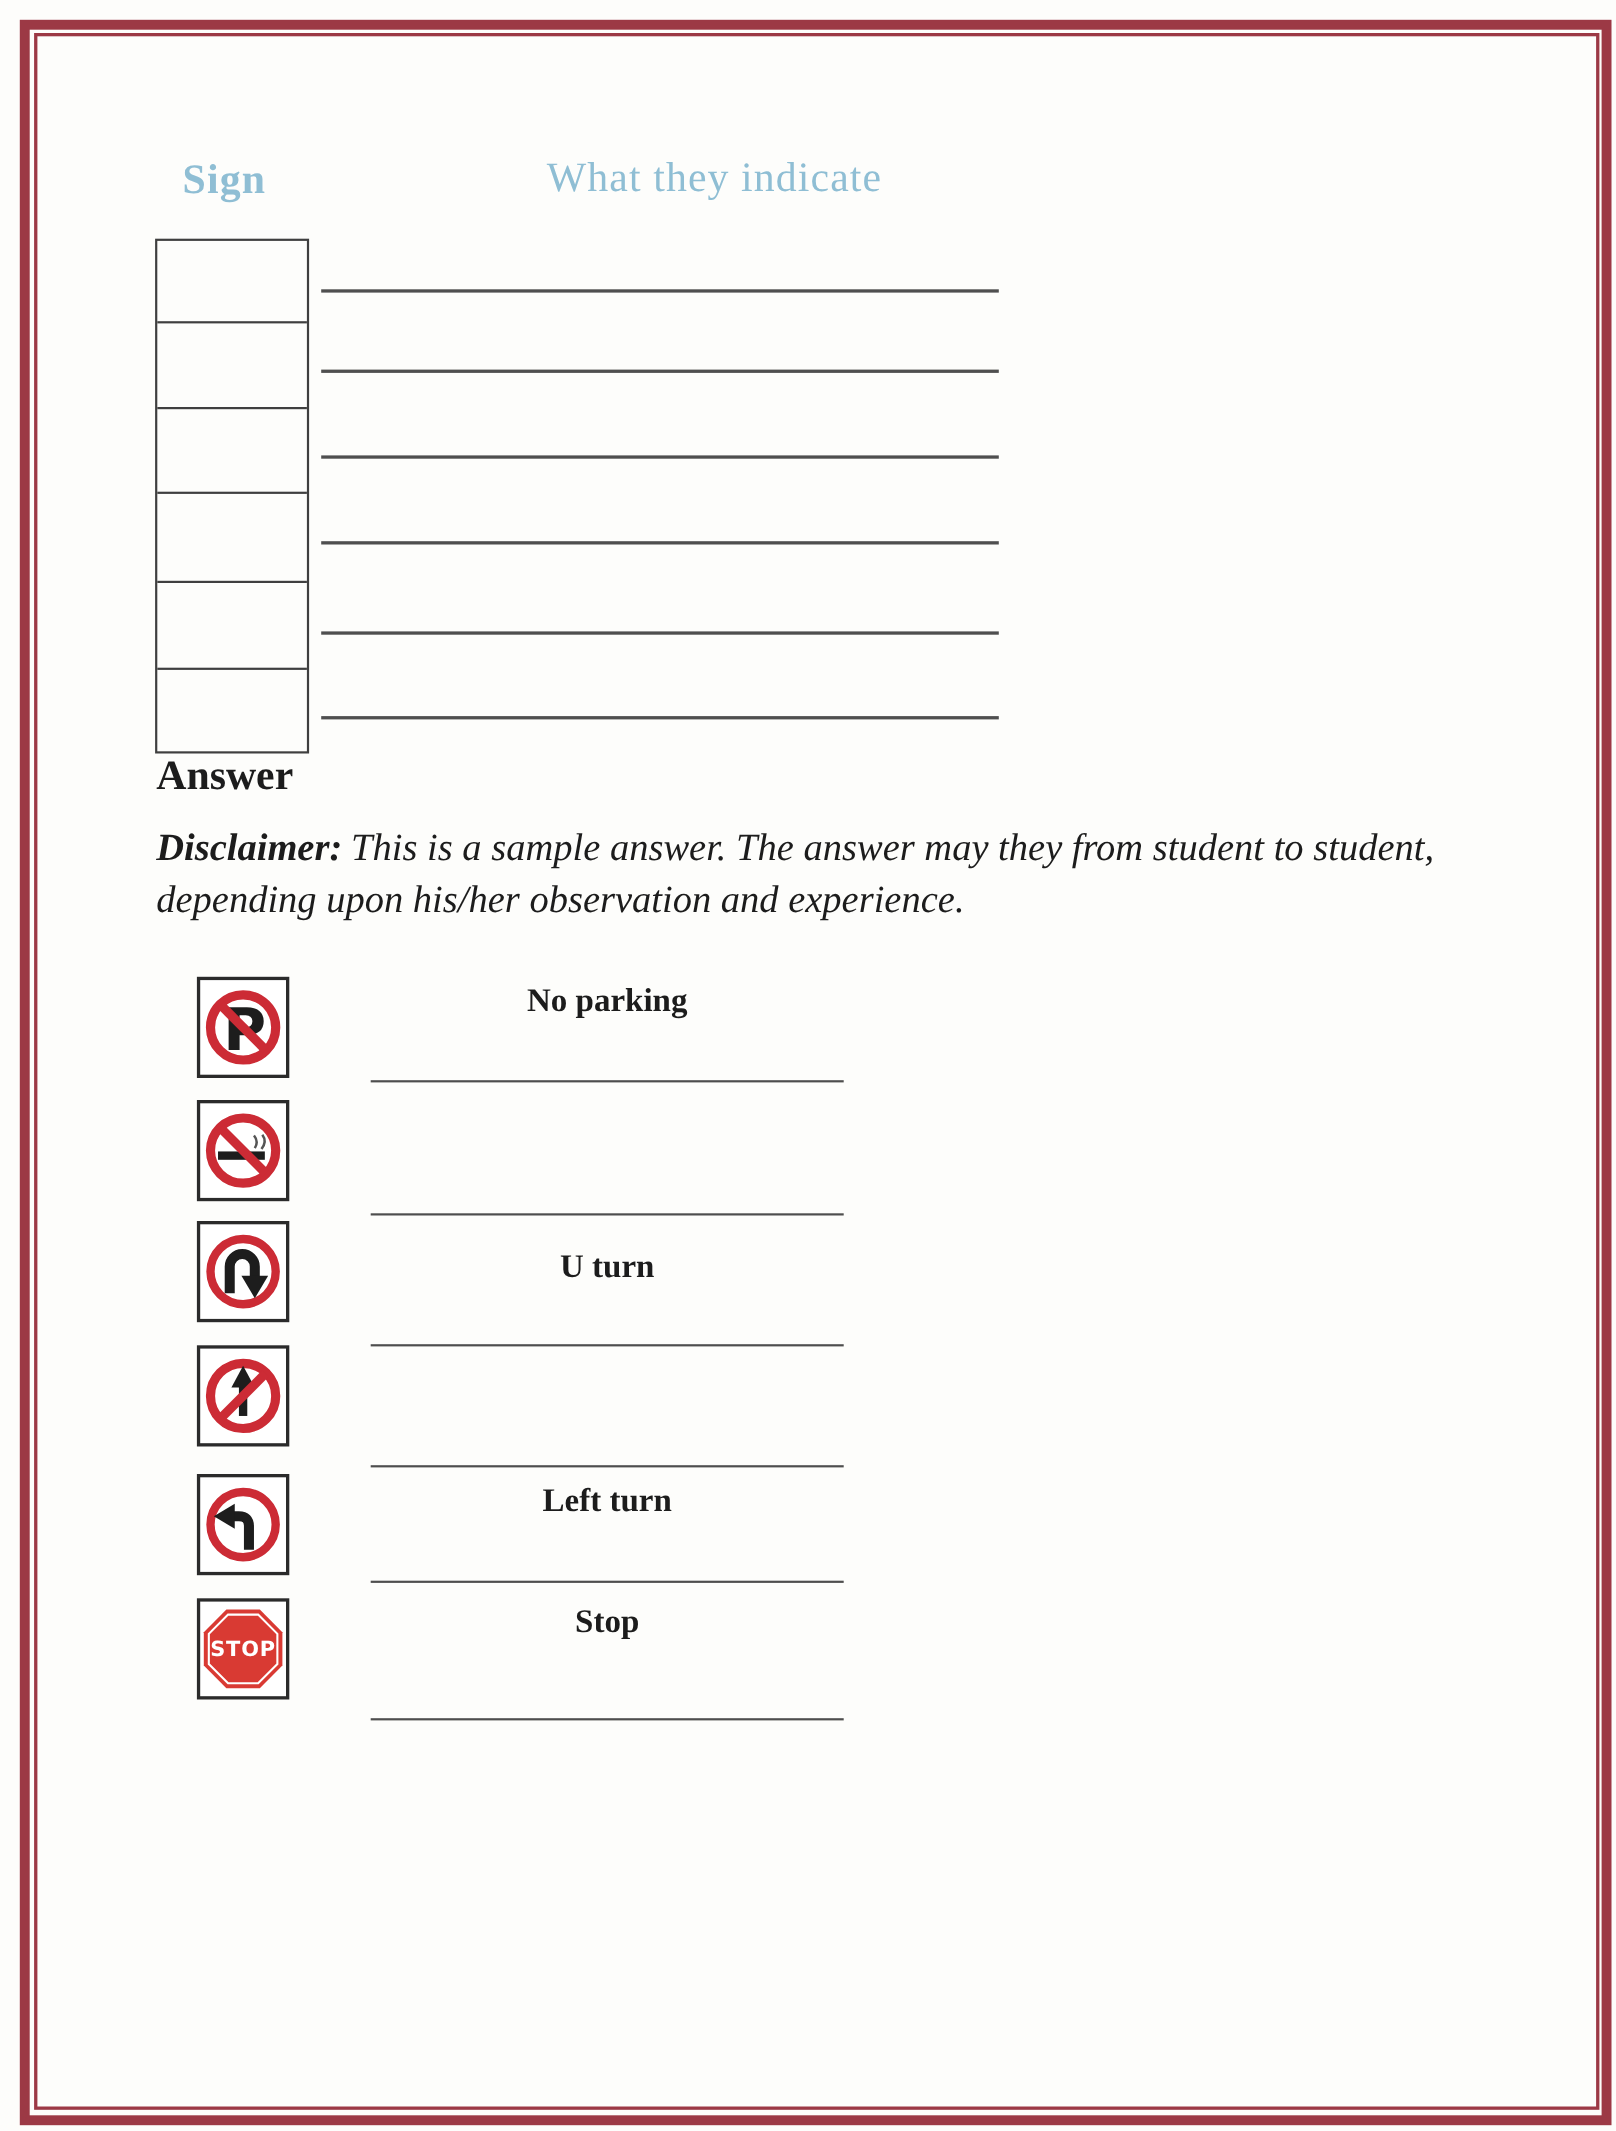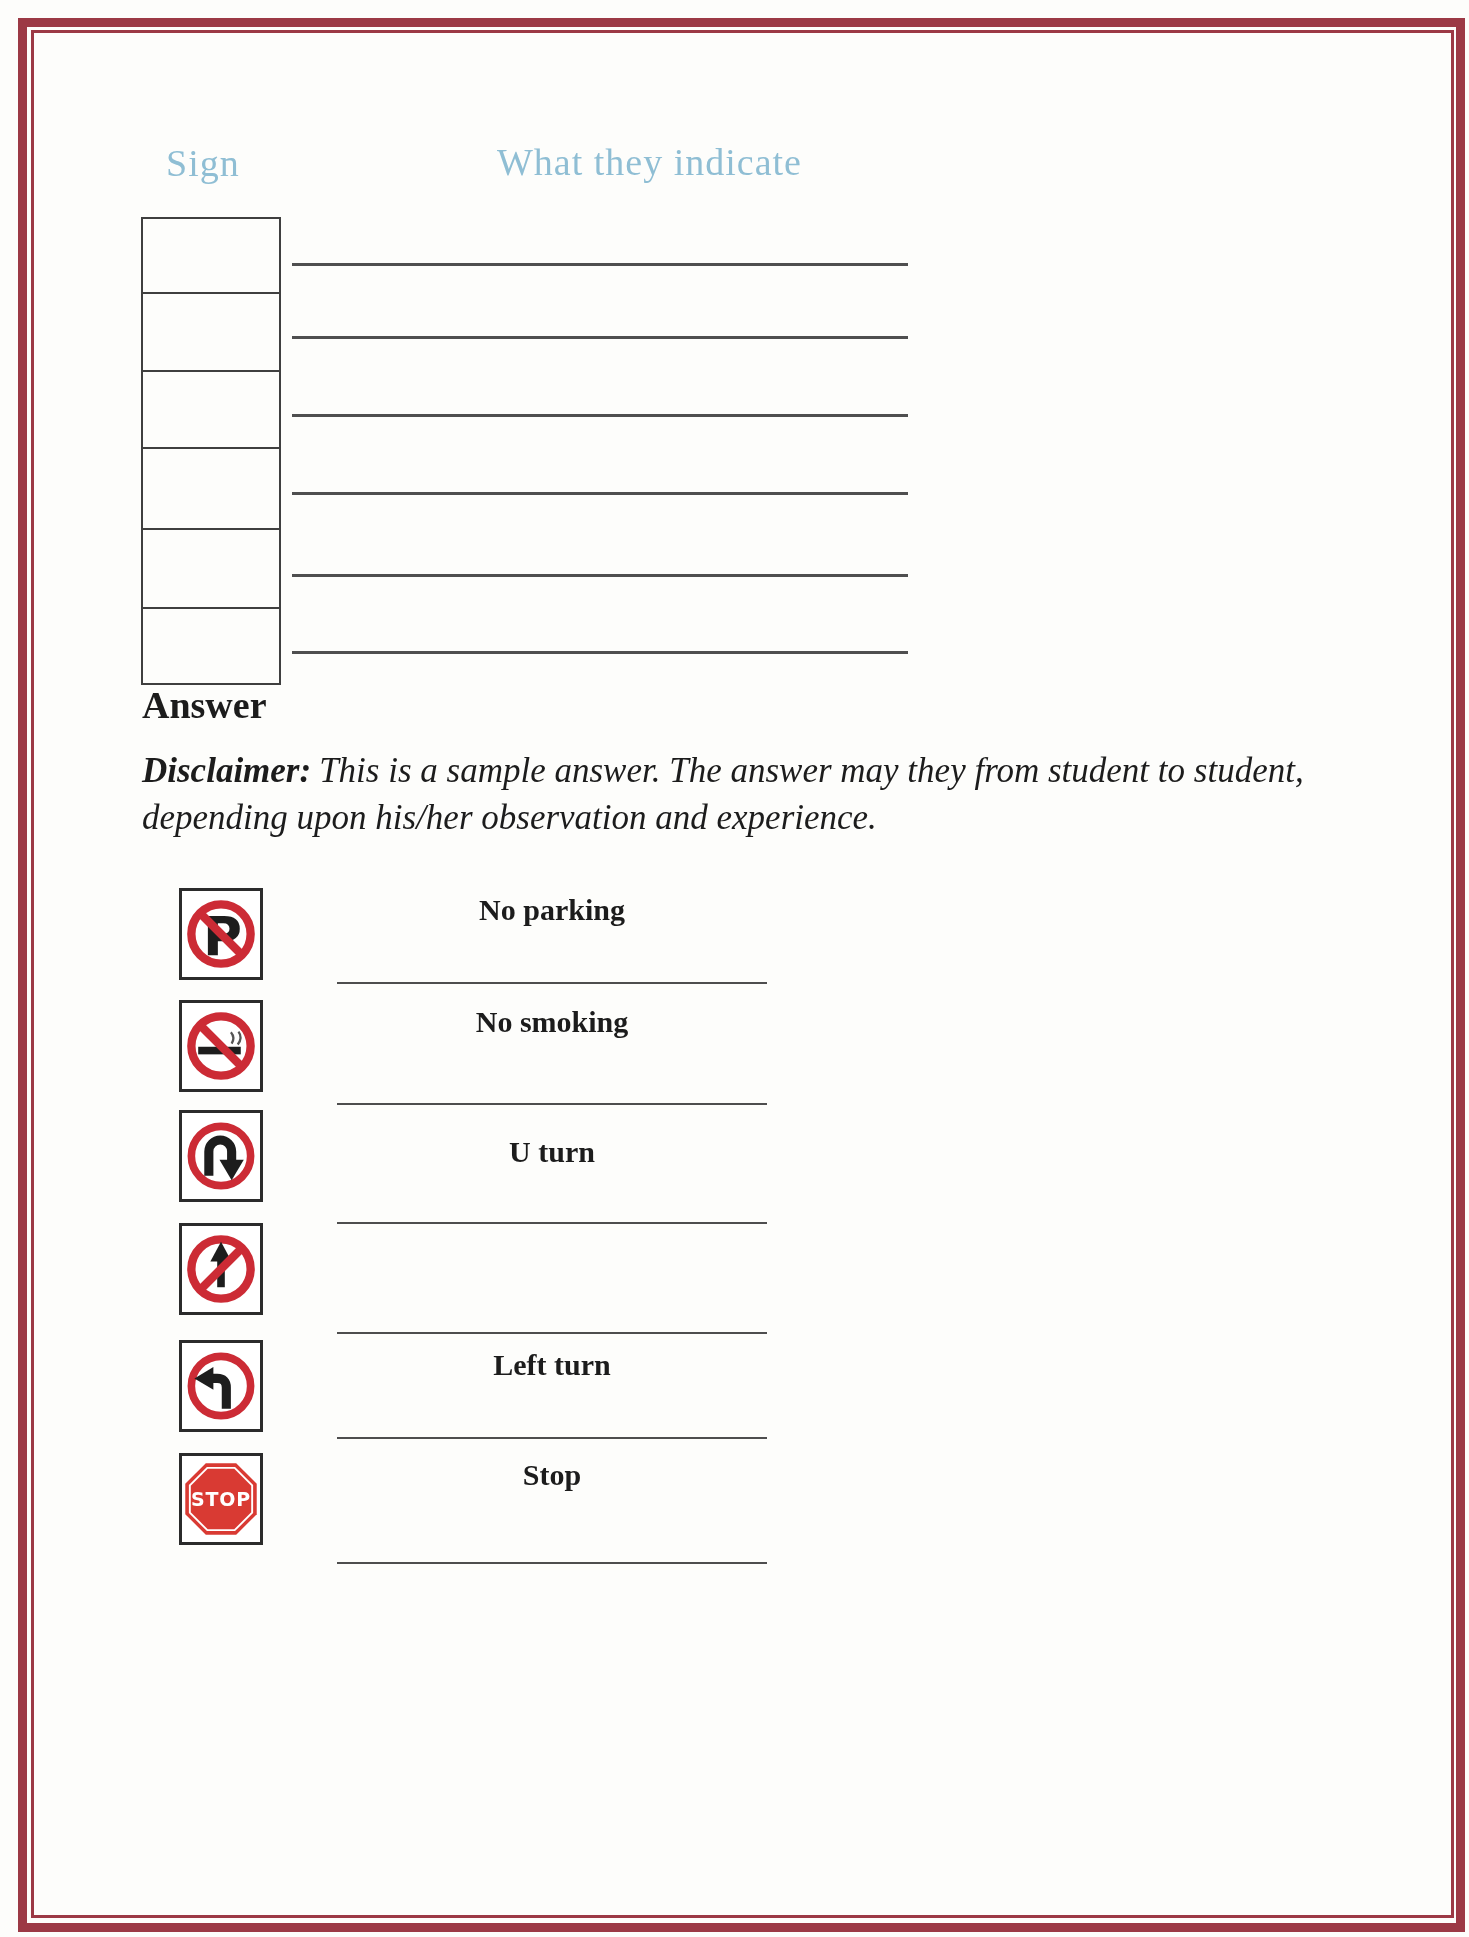--- a/index.html
+++ b/index.html
@@ -12,21 +12,21 @@
   .frame-outer{
     position:absolute;left:18px;top:18px;width:1447px;height:1914px;
     border:9px solid #9c3945;box-sizing:border-box;
   }
   .frame-inner{
     position:absolute;left:31px;top:30px;width:1423px;height:1888px;
     border:3px solid #9c3945;box-sizing:border-box;
   }
   
   .hdr{position:absolute;font-size:38px;color:#8fbed4;letter-spacing:1px;}
-  .hdr.sign-hdr{left:166px;top:141px;}
+  .hdr.sign-hdr{left:166px;top:141px;font-weight:bold;}
   .hdr.indicate-hdr{left:497px;top:140px;}
   
   .blank-table{
     position:absolute;left:141px;top:217px;width:140px;height:468px;
     border:2px solid #3f3f3f;box-sizing:border-box;background:transparent;
   }
   .blank-cell{position:absolute;left:0;width:136px;background:transparent;}
   .tsep{position:absolute;left:0;width:136px;height:2px;background:#3f3f3f;}
   .answer-line{position:absolute;left:292px;width:616px;height:3px;background:#4f4f4f;}
   
@@ -96,21 +96,20 @@
 
   <div class="icon-box" style="top:1000px">
     <svg viewBox="0 0 100 100">
       <circle cx="50" cy="50" r="39" fill="none" stroke="#cc2b35" stroke-width="11"></circle>
       <rect x="20" y="51" width="56" height="10" fill="#1d1d1d"></rect>
       <path d="M64,47 q5,-8 -1,-15" fill="none" stroke="#555" stroke-width="3"></path>
       <path d="M72,48 q7,-9 1,-17" fill="none" stroke="#555" stroke-width="3"></path>
       <line x1="23" y1="23" x2="77" y2="77" stroke="#cc2b35" stroke-width="11"></line>
     </svg>
   </div>
-  <div class="ans-label" style="top:1002px">No smoking</div>
   <div class="ans-underline" style="top:1103px"></div>
 
   <div class="icon-box" style="top:1110px">
     <svg viewBox="0 0 100 100">
       <circle cx="50" cy="50" r="39" fill="none" stroke="#cc2b35" stroke-width="10"></circle>
       <path d="M34,76 L34,44 A15,15 0 0 1 64,44 L64,56" fill="none" stroke="#1d1d1d" stroke-width="12"></path>
       <polygon points="48,55 80,55 64,82" fill="#1d1d1d"></polygon>
     </svg>
   </div>
   <div class="ans-label" style="top:1132px">U turn</div>

